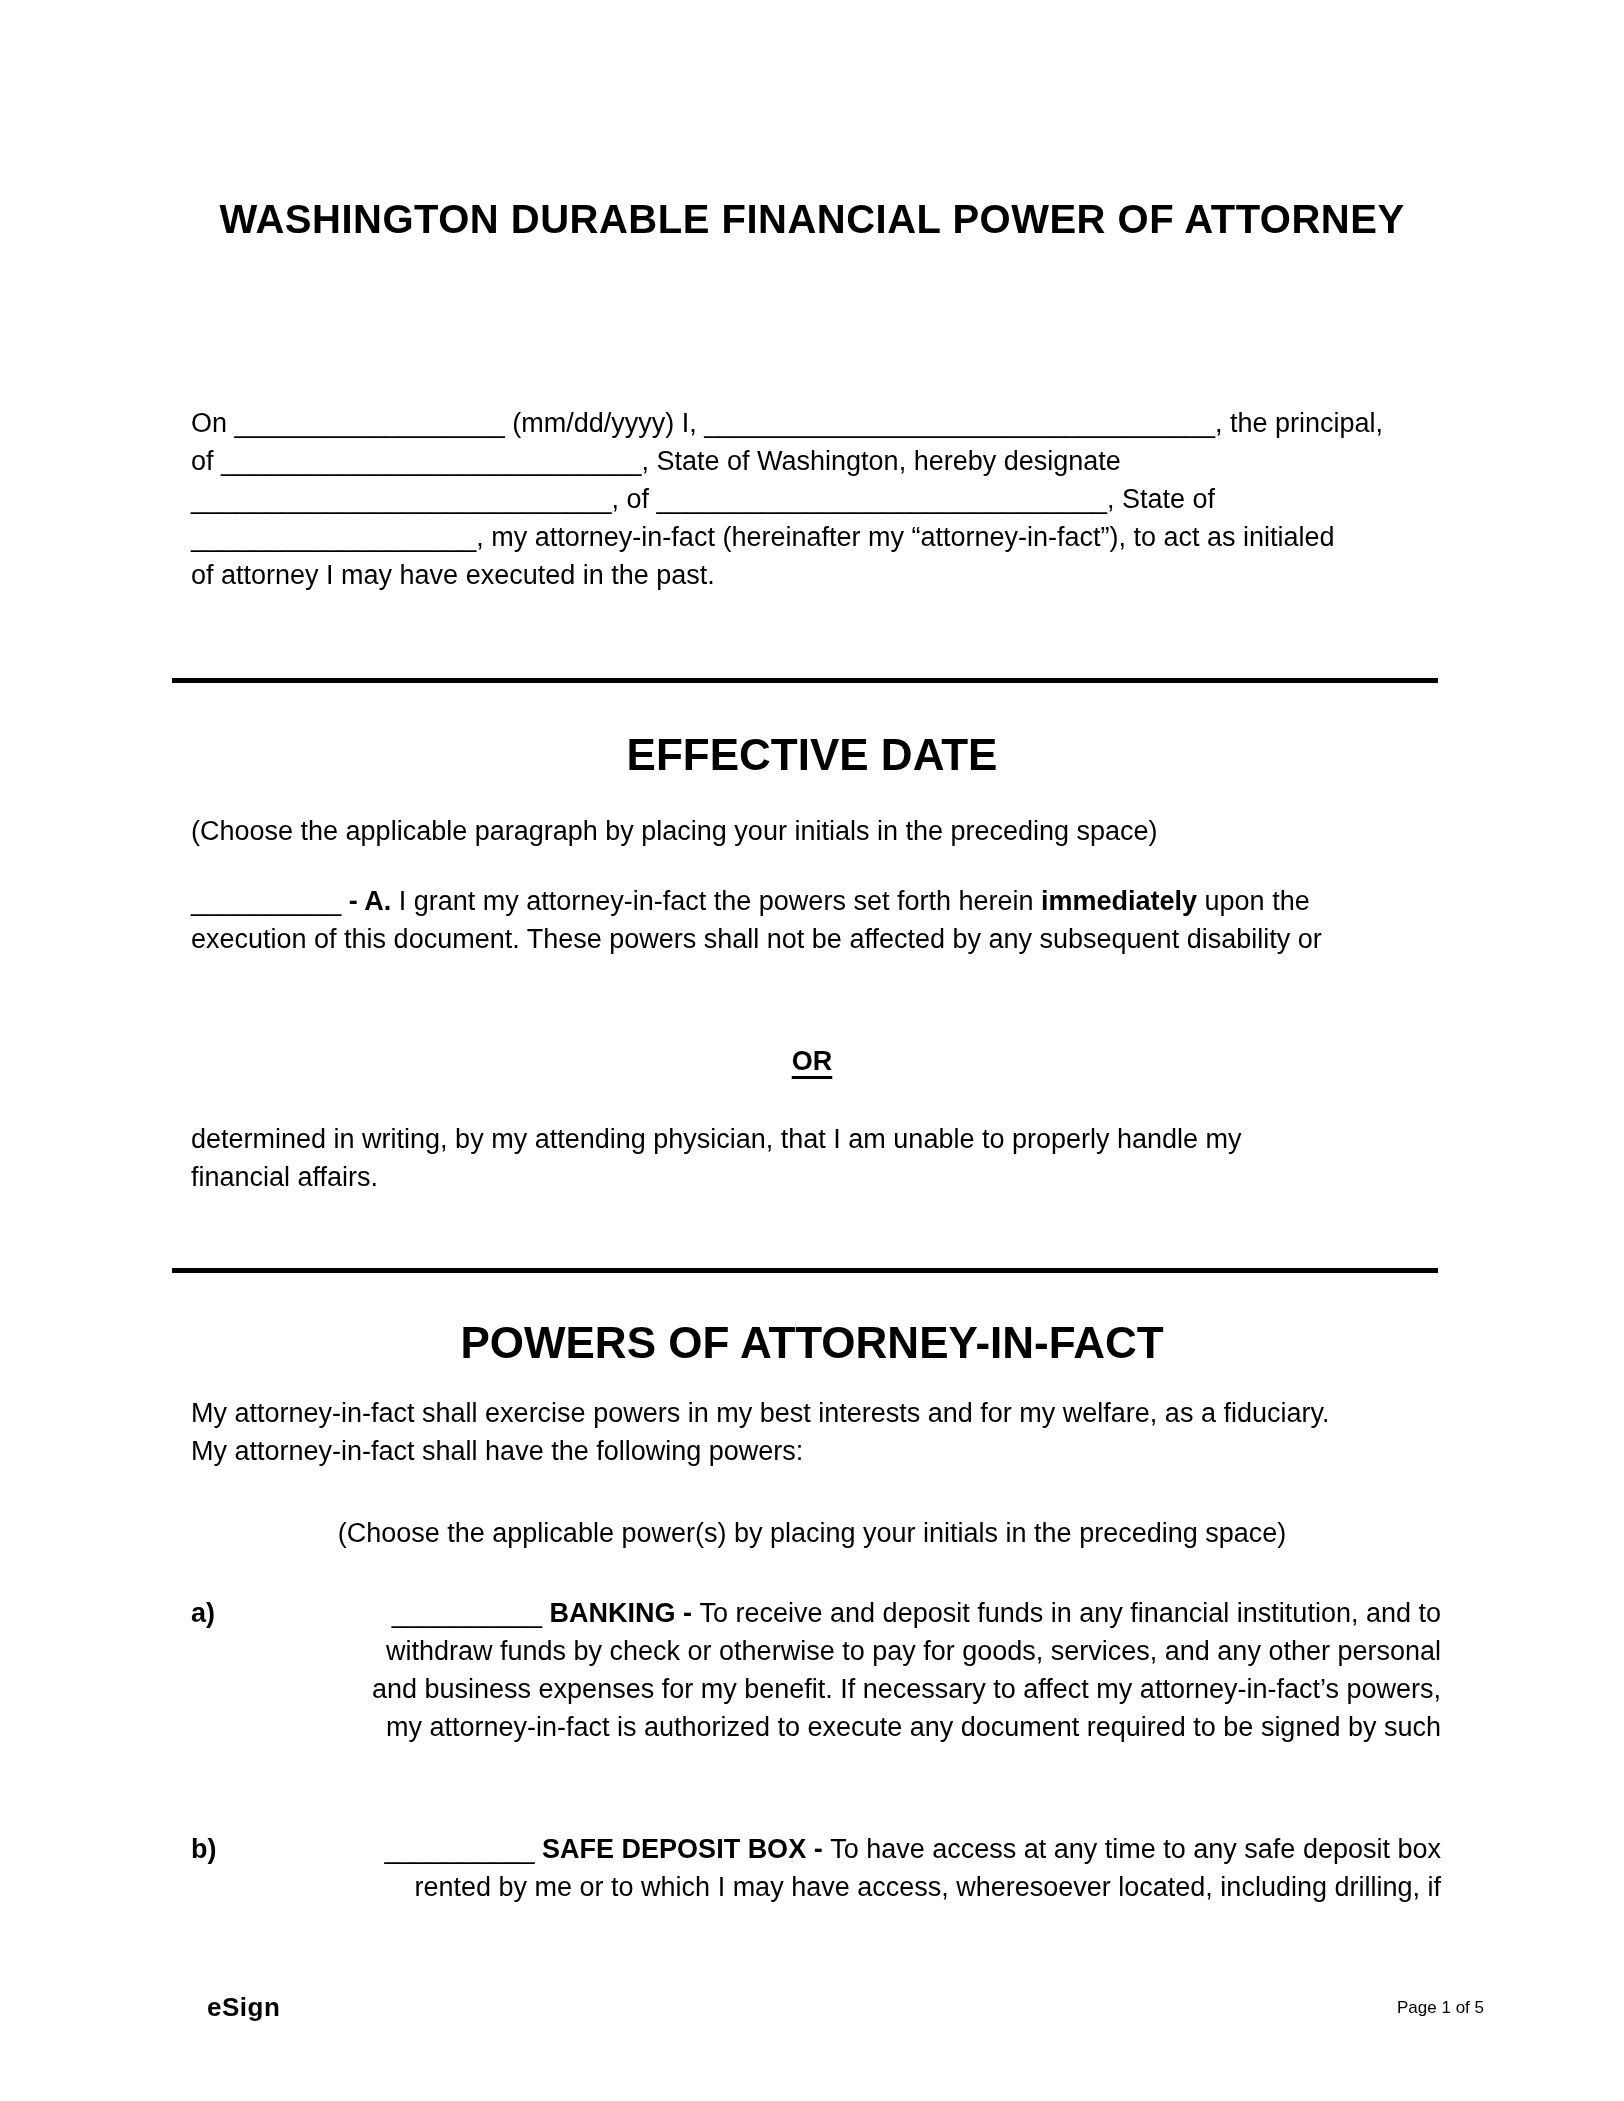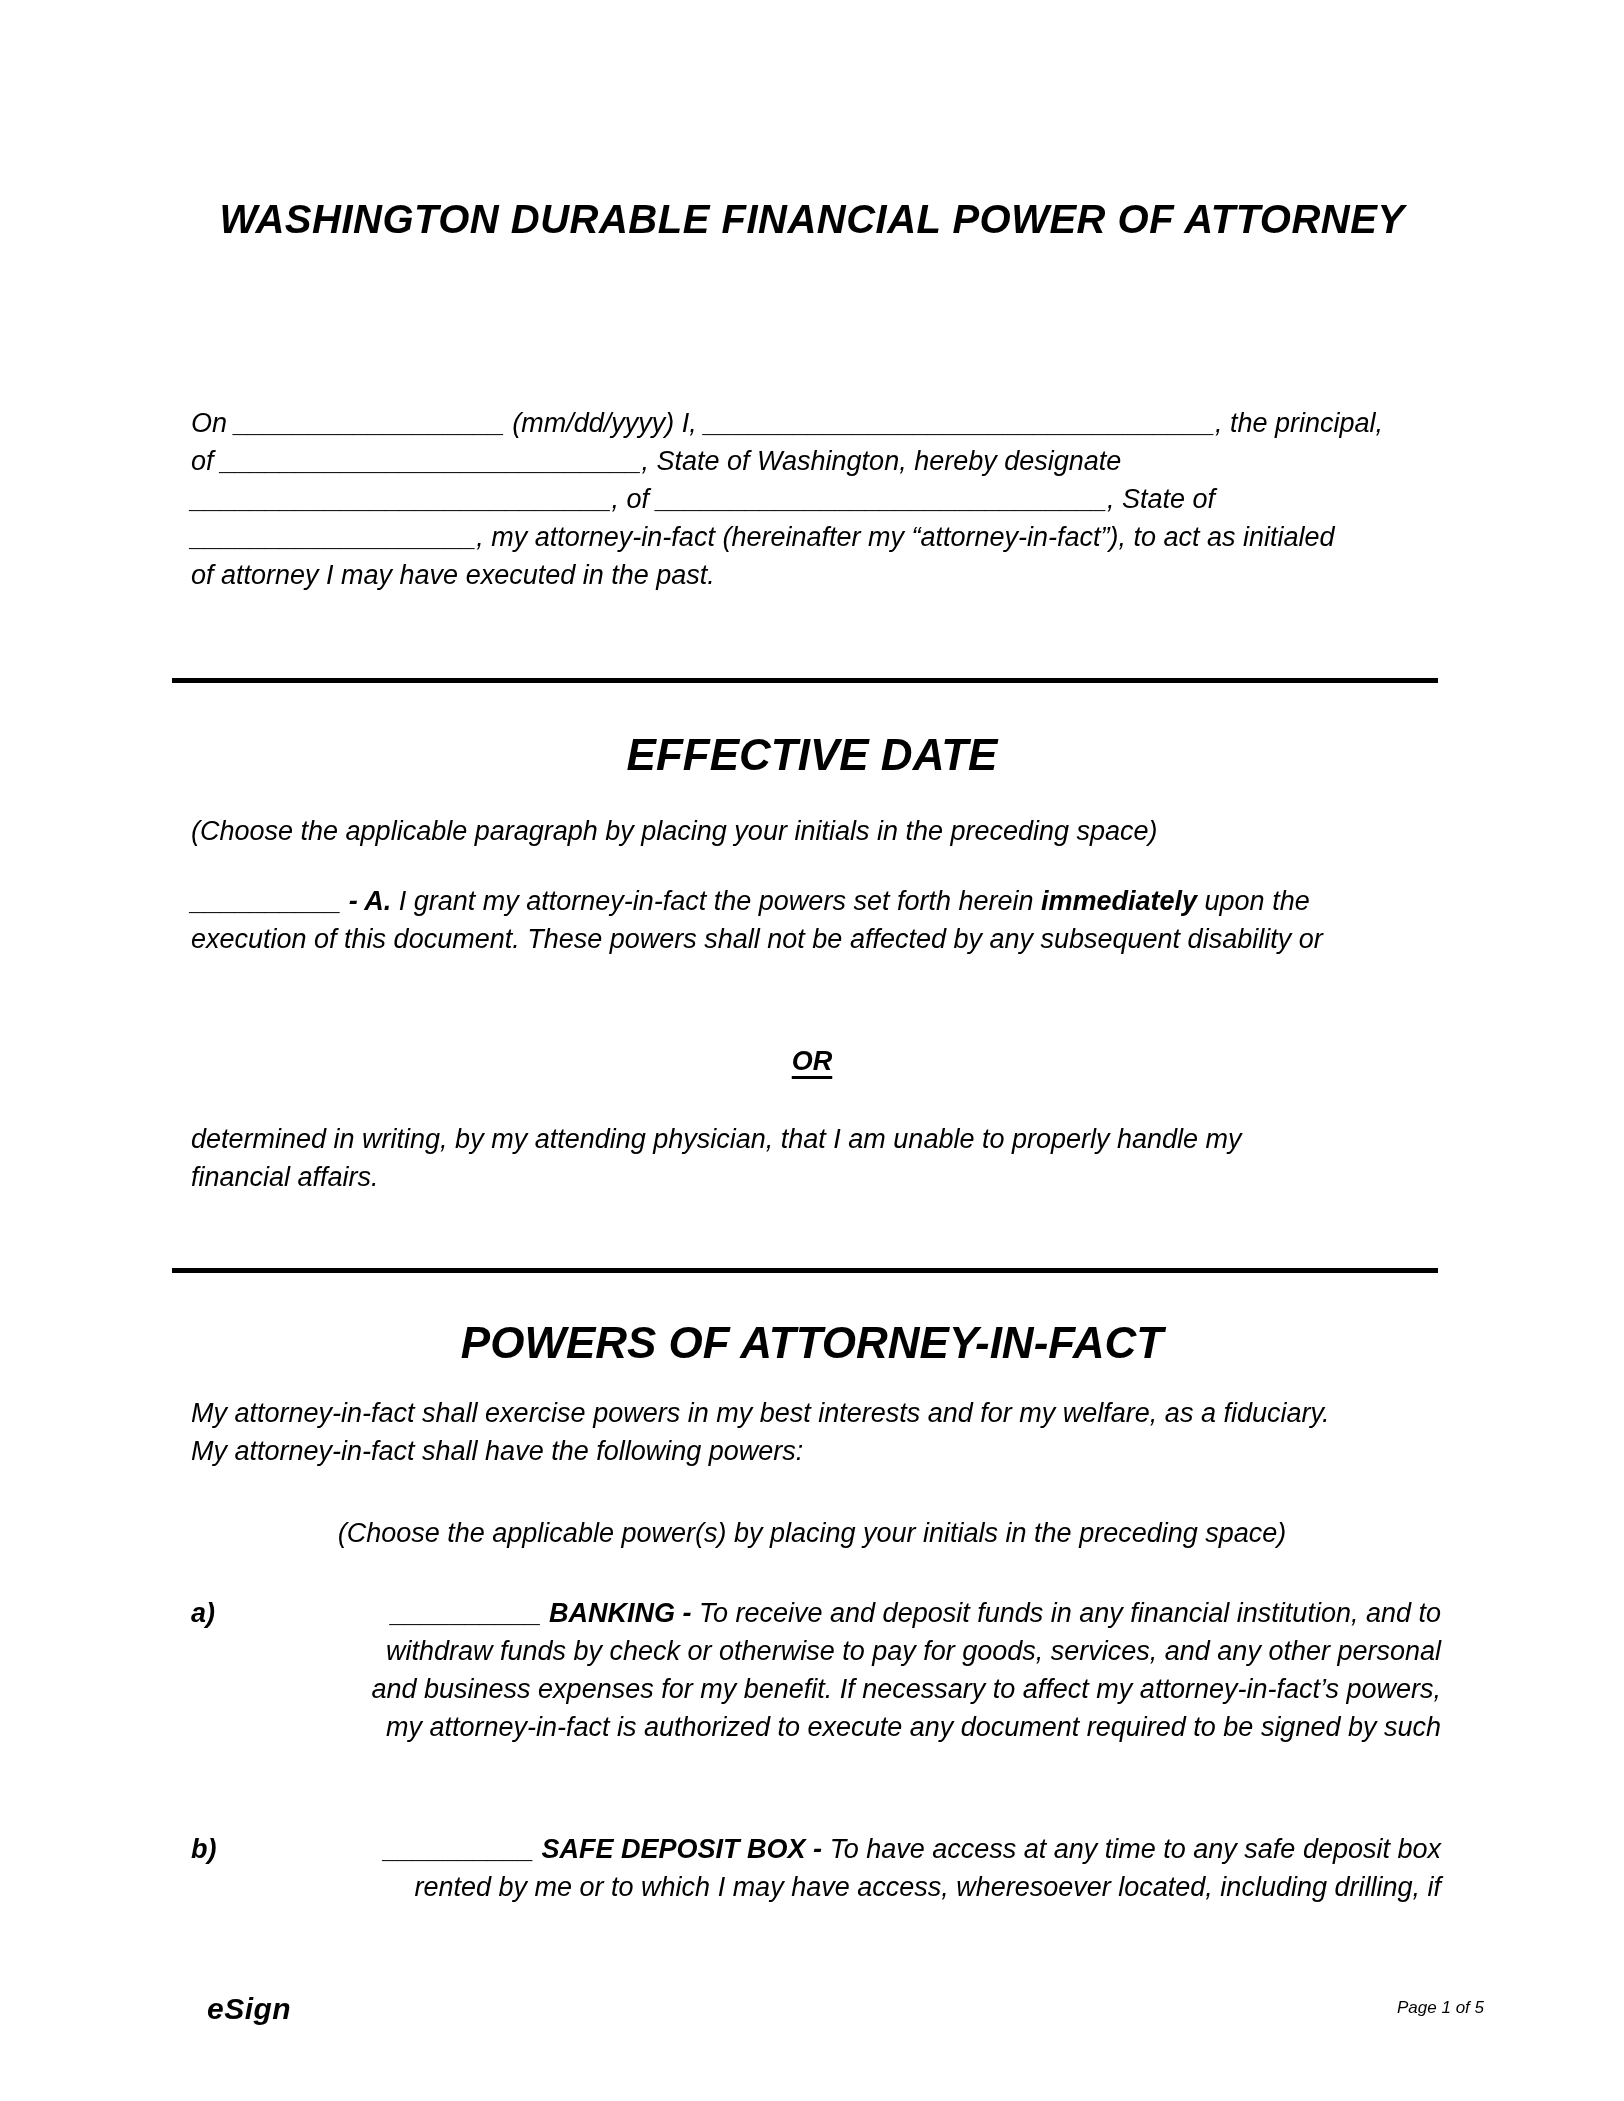--- a/index.html
+++ b/index.html
@@ -5,21 +5,20 @@
   html,body{margin:0;padding:0;background:#ffffff;}
   .page{
     position:relative;
     width:1624px;
     height:2101px;
     background:#ffffff;
     color:#000000;
     font-family:"Liberation Sans", sans-serif;
     font-size:27px;
     overflow:hidden;
-    font-style:italic;
   }
   .line{height:38px;line-height:38px;white-space:pre;}
   .b{font-weight:bold;}
   .title{
     position:absolute;top:197px;left:0;width:100%;
     text-align:center;font-size:40px;font-weight:bold;letter-spacing:.5px;
   }
   .divider{position:absolute;left:172px;width:1266px;height:5px;background:#000000;}
   #divider-1{top:678px;}
   #divider-2{top:1268px;}
@@ -32,21 +31,21 @@
   #or-sep{position:absolute;left:0;top:1046px;width:100%;text-align:center;}
   #or-sep .or-text{font-weight:bold;text-decoration:underline;text-decoration-thickness:3px;text-underline-offset:6px;}
   #para-b{position:absolute;left:191px;top:1120px;}
   #powers-intro{position:absolute;left:191px;top:1394px;}
   #powers-instruction{position:absolute;left:191px;width:1242px;top:1514px;text-align:center;height:38px;line-height:38px;white-space:pre;}
   .item{position:absolute;left:191px;width:1250px;}
   #item-a{top:1594px;}
   #item-b{top:1830px;}
   .item .marker{position:absolute;left:0;top:0;height:38px;line-height:38px;font-weight:bold;}
   .item .item-text{margin-left:52px;text-align:right;}
-  #footer-brand{position:absolute;left:207px;top:1992px;font-size:30px;font-weight:bold;letter-spacing:.5px;}
+  #footer-brand{position:absolute;left:207px;top:1992px;font-size:26px;font-weight:bold;letter-spacing:.5px;}
   #footer-page{position:absolute;right:140px;top:1998px;font-size:17px;}
 </style>
 </head>
 <body>
 
 <div class="page">
 
   <div class="title">WASHINGTON DURABLE FINANCIAL POWER OF ATTORNEY</div>
 
   <div id="intro">

